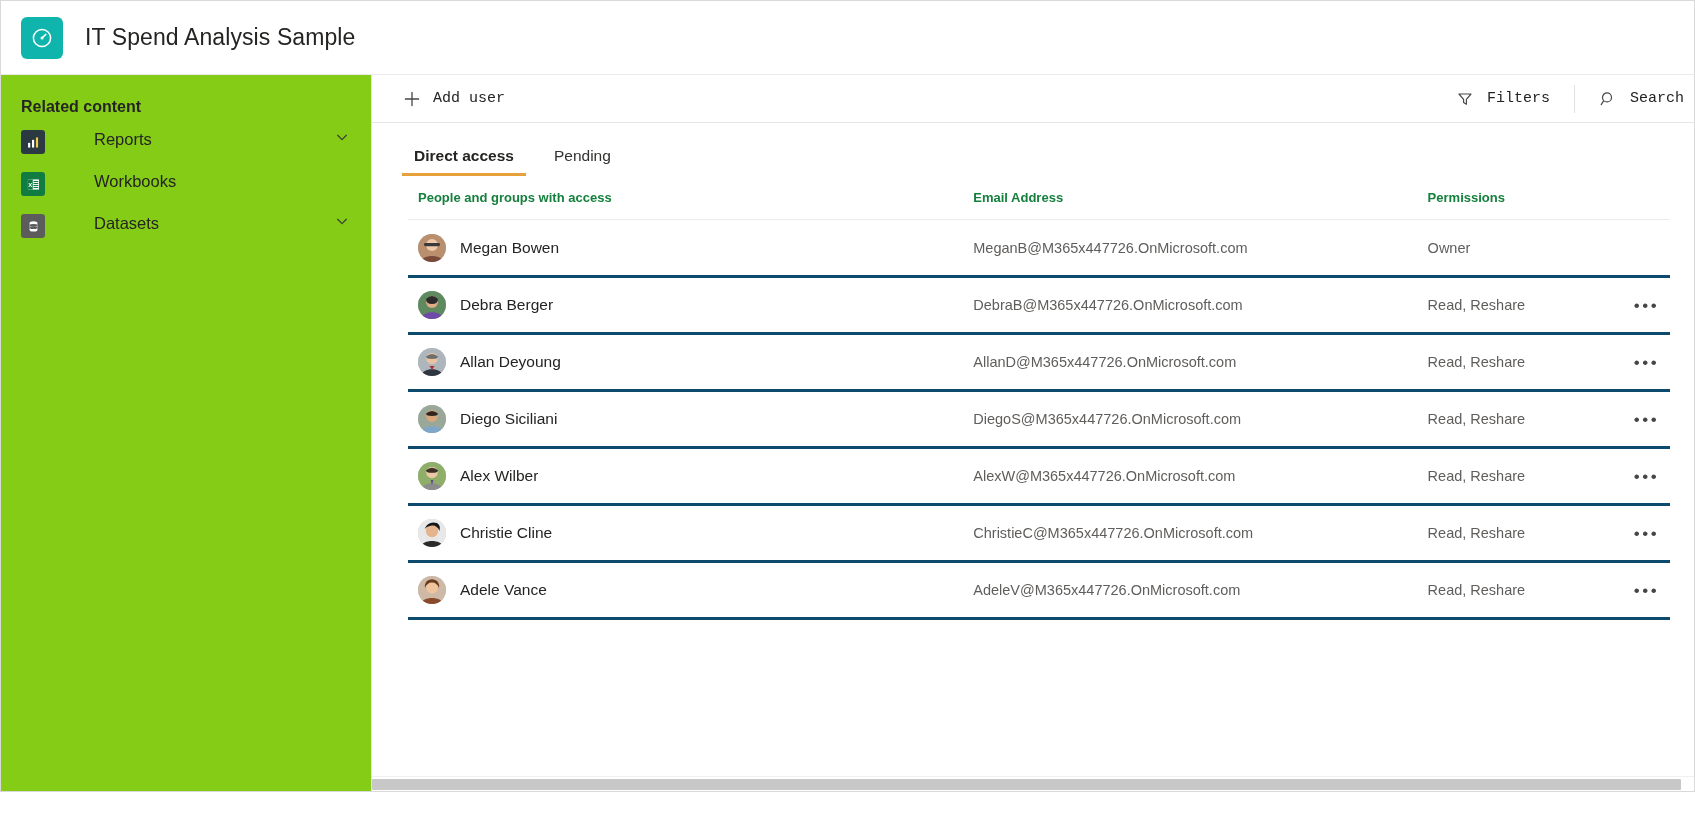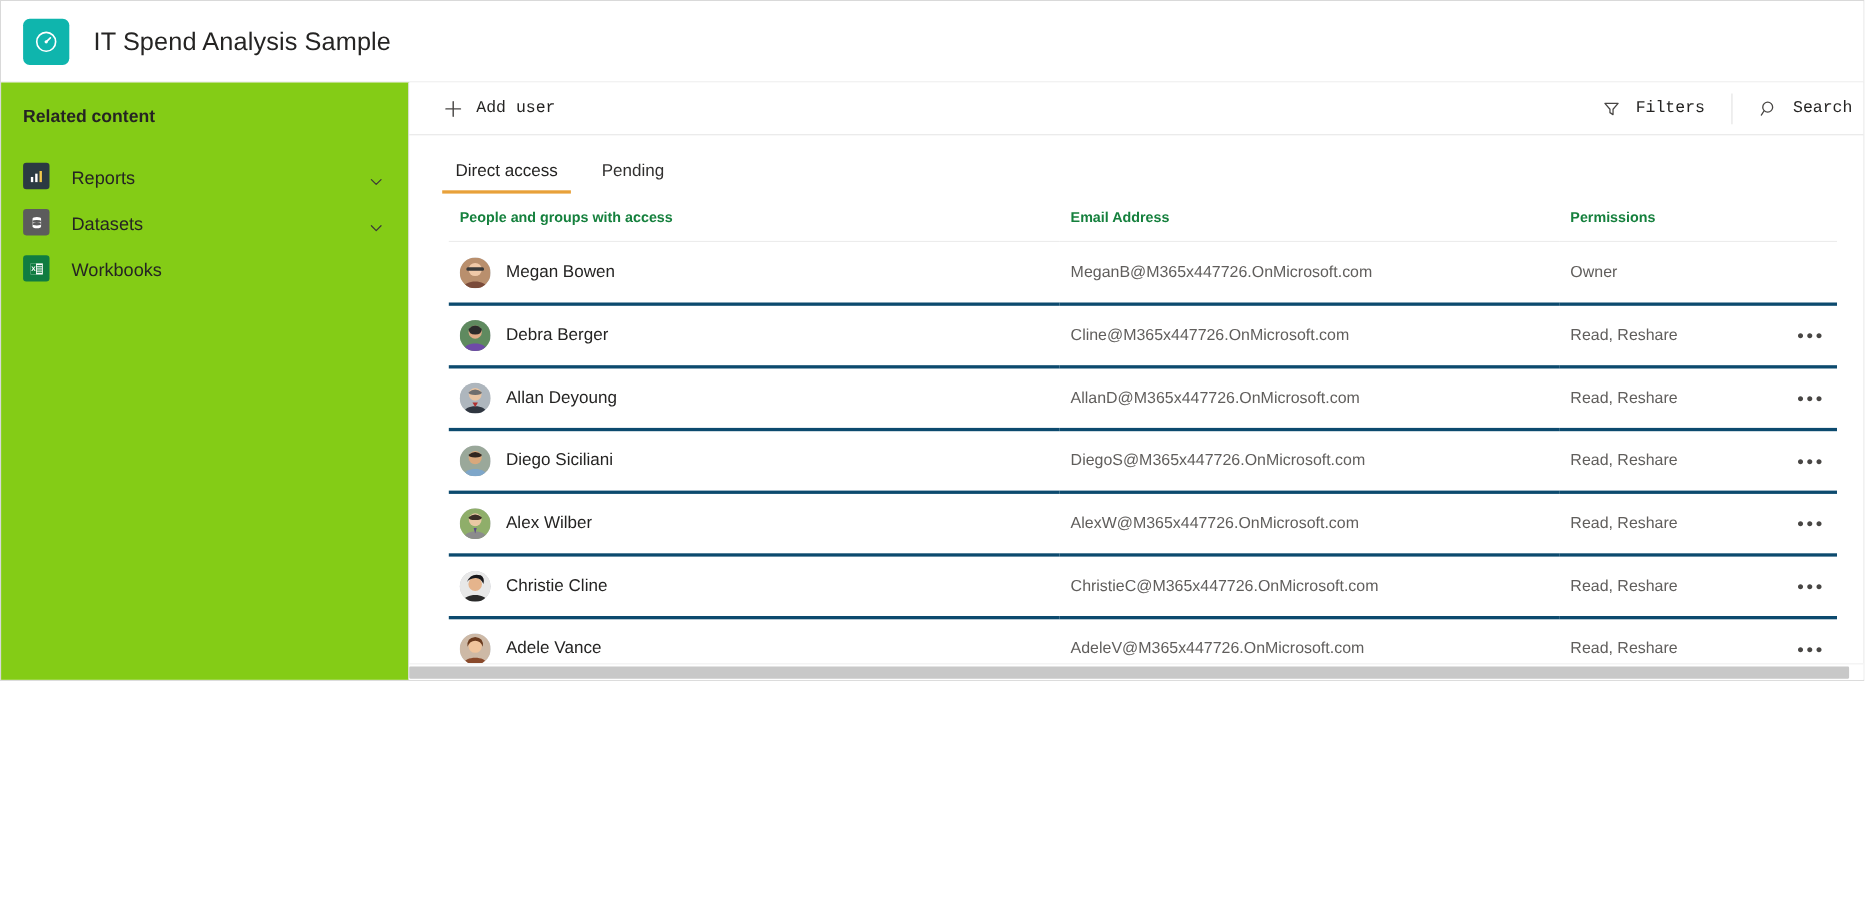--- a/index.html
+++ b/index.html
@@ -4,21 +4,21 @@
 <style>
   * { box-sizing: border-box; margin: 0; padding: 0; }
   html, body {
     width: 1695px; height: 830px;
     background: #ffffff;
     font-family: "Liberation Sans", sans-serif;
     overflow: hidden;
   }
   .app {
     position: relative;
-    width: 1695px; height: 619px;
+    width: 1695px; height: 792px;
     background: #fff;
     border: 1px solid #d9d9d9;
     display: flex; flex-direction: column;
   }
 
   
   .header {
     height: 74px;
     flex: 0 0 74px;
     display: flex; align-items: center;
@@ -58,24 +58,25 @@
   }
   .sidebar-heading {
     font-size: 16px;
     font-weight: bold;
     color: #252423;
     padding: 0 0 0 20px;
     line-height: 34px;
   }
   .nav-list { margin-top: 6px; }
   .nav-item {
-    display: flex; align-items: flex-end;
+    display: flex; align-items: flex-start;
     height: 42px;
     padding: 0 22px 0 20px;
     cursor: pointer;
+    gap: 29px;
   }
   .nav-icon {
     width: 24px; height: 24px;
     flex: 0 0 24px;
     border-radius: 3px;
     display: flex; align-items: center; justify-content: center;
   }
   .ic-reports { background: #2b3a42; }
   .ic-workbooks { background: #107c41; }
   .ic-datasets { background: #5c5c5c; }
@@ -130,21 +131,21 @@
   }
   .tab {
     position: relative;
     font-size: 15.5px;
     color: #323130;
     padding: 0 6px 11px 6px;
     margin-right: 28px;
     cursor: pointer;
     white-space: nowrap;
   }
-  .tab.active { font-weight: normal; color: #252423; }
+  .tab.active { font-weight: bold; color: #252423; }
   .tab.active::after {
     content: "";
     position: absolute;
     left: -6px; right: -6px; bottom: 0;
     height: 3px; background: #e8a13a;
   }
 
   
   .table-wrap {
     flex: 1 1 auto;
@@ -249,55 +250,55 @@
               <rect x="6.4" y="5.2" width="2.3" height="8.2" fill="#ffffff"></rect>
               <rect x="10.6" y="2.6" width="2.3" height="10.8" fill="#f2c94c"></rect>
             </svg>
           </span>
           <span class="nav-label">Reports</span>
           <span class="chev">
             <svg width="14" height="14" viewBox="0 0 16 16" fill="none" aria-hidden="true">
               <path d="M3 6 L8 11 L13 6" stroke="#3b3a39" stroke-width="1.3" stroke-linecap="round" stroke-linejoin="round"></path>
             </svg>
           </span>
+        </div>
+
+        <div class="nav-item">
+          <span class="nav-icon ic-workbooks">
+            <svg width="15" height="15" viewBox="0 0 16 16" aria-hidden="true">
+              <rect x="2" y="2.6" width="11.8" height="10.8" fill="#ffffff"></rect>
+              <rect x="2" y="2.6" width="5.2" height="10.8" fill="#107c41"></rect>
+              <text x="4.6" y="10.4" font-size="6.4" fill="#ffffff" text-anchor="middle" font-family="Liberation Sans, sans-serif" font-weight="bold">X</text>
+              <rect x="8" y="4.3" width="5" height="1.1" fill="#107c41"></rect>
+              <rect x="8" y="6.4" width="5" height="1.1" fill="#107c41"></rect>
+              <rect x="8" y="8.5" width="5" height="1.1" fill="#107c41"></rect>
+              <rect x="8" y="10.6" width="5" height="1.1" fill="#107c41"></rect>
+            </svg>
+          </span>
+          <span class="nav-label">Workbooks</span>
         </div>
 
         <div class="nav-item">
           <span class="nav-icon ic-datasets">
             <svg width="15" height="15" viewBox="0 0 16 16" aria-hidden="true">
               <ellipse cx="8" cy="4.1" rx="4.1" ry="1.7" fill="#ffffff"></ellipse>
               <rect x="3.9" y="4.1" width="8.2" height="7.6" fill="#ffffff"></rect>
               <ellipse cx="8" cy="11.7" rx="4.1" ry="1.7" fill="#ffffff"></ellipse>
               <ellipse cx="8" cy="6.8" rx="4.1" ry="1.4" fill="#5c5c5c"></ellipse>
               <ellipse cx="8" cy="9.3" rx="4.1" ry="1.4" fill="#5c5c5c"></ellipse>
             </svg>
           </span>
           <span class="nav-label">Datasets</span>
           <span class="chev">
             <svg width="14" height="14" viewBox="0 0 16 16" fill="none" aria-hidden="true">
               <path d="M3 6 L8 11 L13 6" stroke="#3b3a39" stroke-width="1.3" stroke-linecap="round" stroke-linejoin="round"></path>
             </svg>
           </span>
         </div>
 
-        <div class="nav-item">
-          <span class="nav-icon ic-workbooks">
-            <svg width="15" height="15" viewBox="0 0 16 16" aria-hidden="true">
-              <rect x="2" y="2.6" width="11.8" height="10.8" fill="#ffffff"></rect>
-              <rect x="2" y="2.6" width="5.2" height="10.8" fill="#107c41"></rect>
-              <text x="4.6" y="10.4" font-size="6.4" fill="#ffffff" text-anchor="middle" font-family="Liberation Sans, sans-serif" font-weight="bold">X</text>
-              <rect x="8" y="4.3" width="5" height="1.1" fill="#107c41"></rect>
-              <rect x="8" y="6.4" width="5" height="1.1" fill="#107c41"></rect>
-              <rect x="8" y="8.5" width="5" height="1.1" fill="#107c41"></rect>
-              <rect x="8" y="10.6" width="5" height="1.1" fill="#107c41"></rect>
-            </svg>
-          </span>
-          <span class="nav-label">Workbooks</span>
-        </div>
-
       </div>
     </div>
 
     <div class="main">
 
       <div class="toolbar">
         <button class="tb-btn">
           <span class="glyph">
             <svg width="18" height="18" viewBox="0 0 18 18" fill="none" aria-hidden="true">
               <path d="M9 2.4 V15.6 M2.4 9 H15.6" stroke="#484644" stroke-width="1.3" stroke-linecap="round"></path>
@@ -387,21 +388,21 @@
                     <svg viewBox="0 0 28 28" aria-hidden="true">
                         <rect width="28" height="28" fill="#5f8a5f"></rect>
                         <circle cx="14" cy="11" r="6" fill="#e0ab86"></circle>
                         <path d="M3 28 C4 19 24 19 25 28 Z" fill="#6f4aa8"></path>
                         <path d="M8 8 Q14 2 20 8 Q20 13 14 13 Q8 13 8 8Z" fill="#2b2b2b"></path>
                       </svg>
                   </span>
                   <span class="person-name">Debra Berger</span>
                 </div>
               </td>
-              <td class="email">Cline@M365x447726.OnMicrosoft.com</td>
+              <td class="email">DebraB@M365x447726.OnMicrosoft.com</td>
               <td class="perm">Read, Reshare</td>
               <td class="menu">
                 <span class="dots">•••</span>
               </td>
             </tr>
 
             <tr>
               <td>
                 <div class="person">
                   <span class="avatar">

